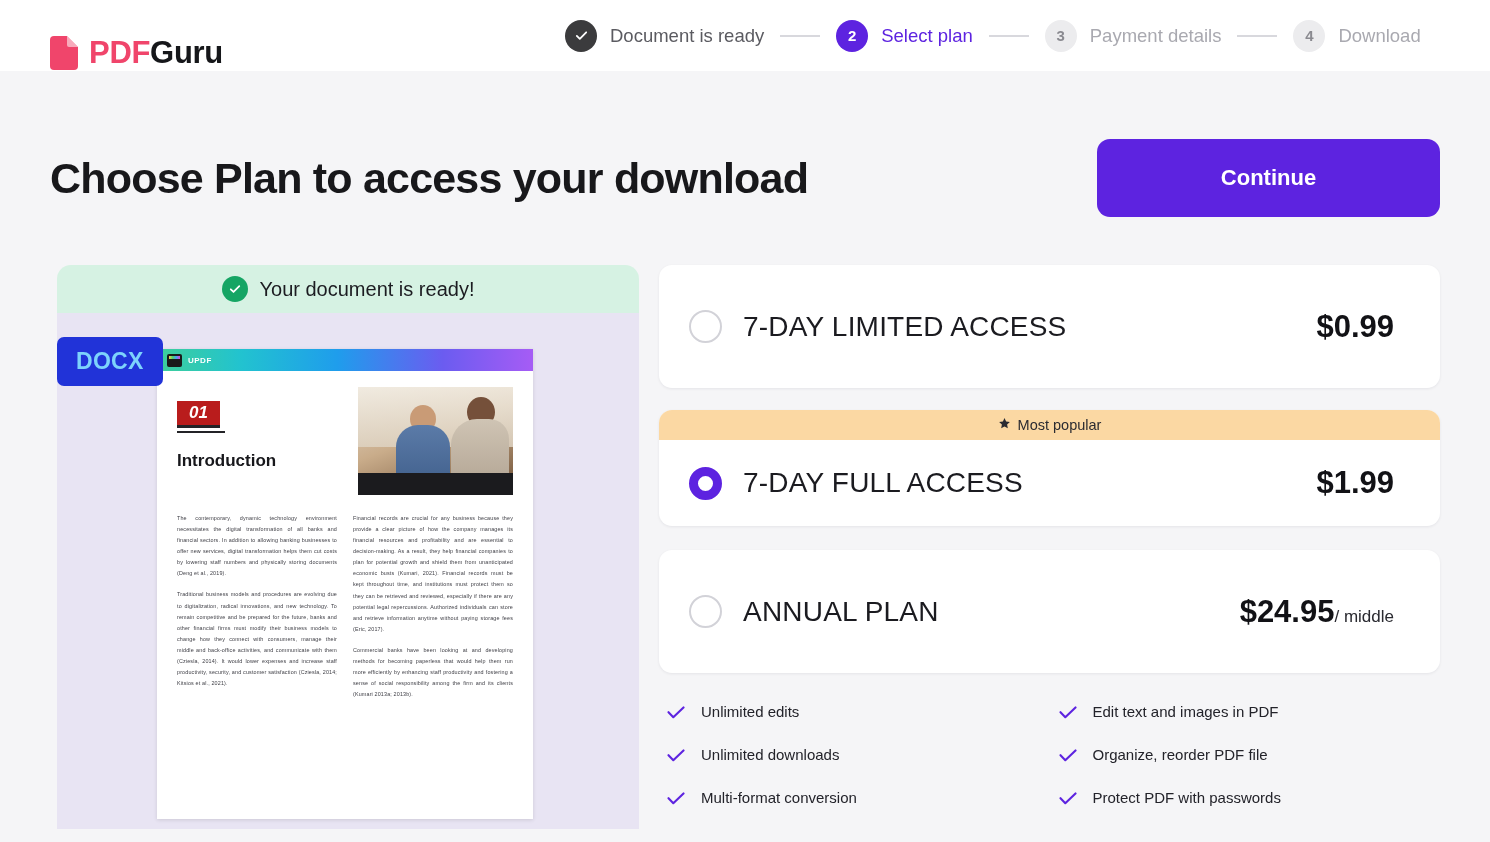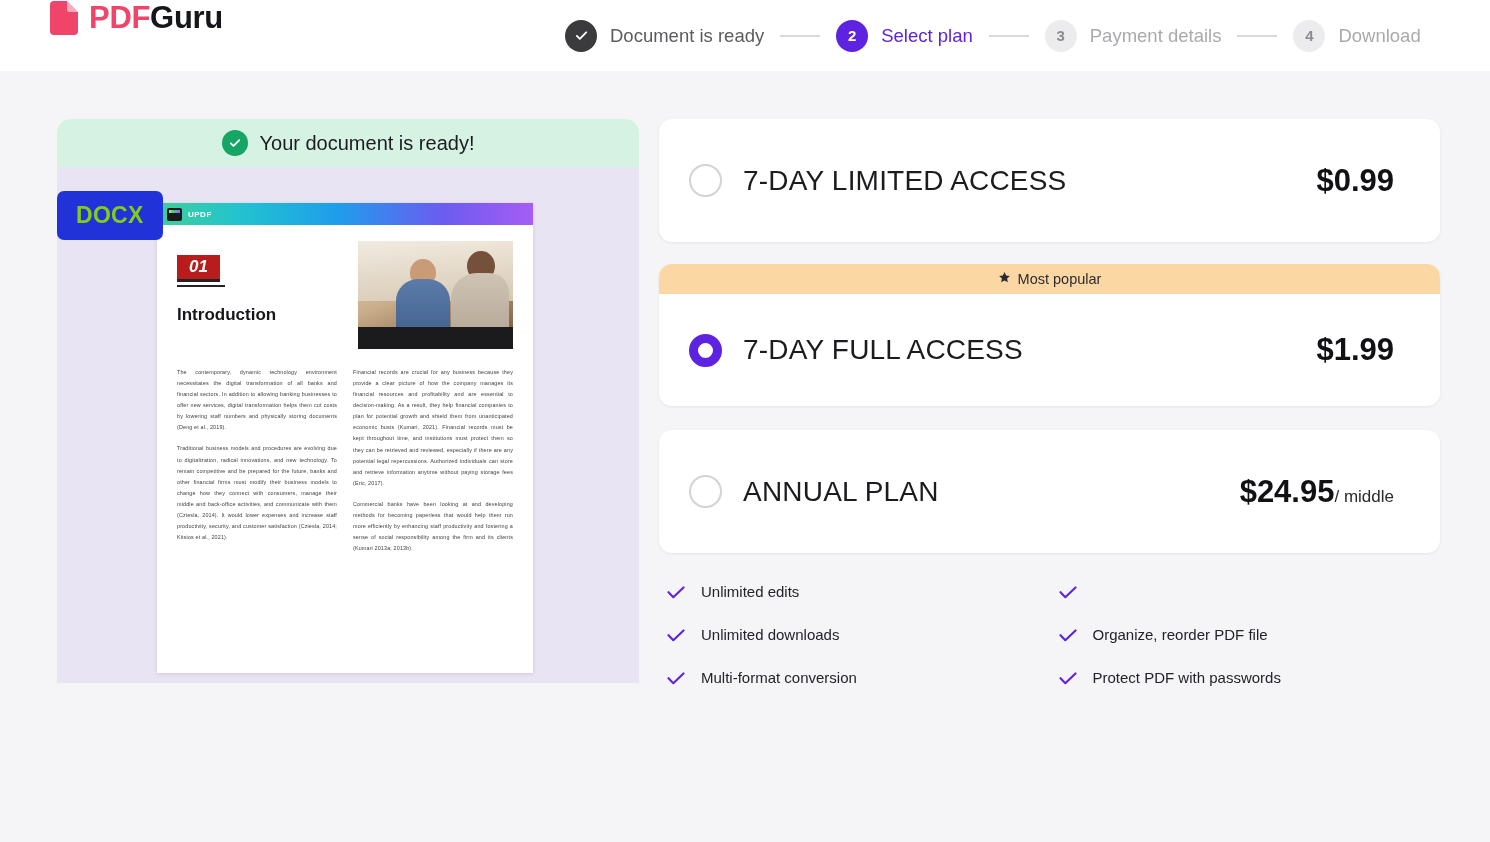--- a/index.html
+++ b/index.html
@@ -6,21 +6,21 @@
   html, body {
     width: 1490px; height: 842px;
     background: #f5f5f7;
     font-family: "Liberation Sans", sans-serif;
     overflow: hidden;
   }
 
   
   .header {
     height: 71px; background: #ffffff;
-    display: flex; align-items: flex-start;
+    display: flex; align-items: flex-end;
     position: relative;
   }
   .brand { display: flex; align-items: center; gap: 11px; margin-left: 50px; }
   .brand-mark {
     width: 28px; height: 34px; position: relative;
   }
   .brand-text { font-size: 31px; font-weight: 700; letter-spacing: -0.3px; }
   .brand-pdf { color: #f0456b; }
   .brand-guru { color: #16171a; }
 
@@ -100,21 +100,21 @@
     position: relative; overflow: hidden;
   }
   .updf-badge::before{
     content:""; position:absolute; left:2px; top:2px; width:11px; height:3px;
     background: linear-gradient(90deg,#f5d34a,#4ad36e,#4a9ef5,#e04ad3);
   }
   .updf-text { font-size: 8px; color: #fff; font-weight: 700; letter-spacing: .5px; }
 
   .docx-tag {
     position: absolute; left: 0px; top: 24px;
-    background: #2133d8; color: #84cc16;
+    background: #2133d8; color: #7dd3fc;
     font-size: 23px; font-weight: 700;
     padding: 11px 19px; border-radius: 7px; z-index: 5;
     letter-spacing: .3px;
   }
   .doc-body { padding: 16px 20px 0 20px; }
   .doc-head-row { display: flex; gap: 14px; align-items: flex-start; }
   .doc-head-left { flex: 1; padding-top: 14px; }
   .num-chip {
     display: inline-block; background: #b91c1c; color: #fff;
     font-size: 17px; font-style: italic; font-weight: 700;
@@ -165,21 +165,21 @@
   .plan-card {
     background: #fff; border-radius: 13px;
     box-shadow: 0 1px 3px rgba(20,20,40,.07);
     position: relative; overflow: hidden;
     cursor: pointer;
   }
   .plan-row {
     height: 123px; display: flex; align-items: center;
     padding: 0 46px 0 30px;
   }
-  .plan-row.with-banner { height: 112px; }
+  .plan-row.with-banner { height: 86px; }
   .radio {
     width: 33px; height: 33px; border-radius: 50%;
     border: 2px solid #d2d2d8; background: #fff;
     flex: 0 0 auto; margin-right: 21px;
   }
   .radio.selected {
     border: 9px solid #5d23e0; background: #fff;
   }
   .plan-name {
     font-size: 28px; color: #1b1b20; letter-spacing: .2px;
@@ -246,20 +246,24 @@
     <span class="step-sep"></span>
     <div class="step">
       <span class="step-circle idle">4</span>
       <span class="step-label idle">Download</span>
     </div>
   </div>
 </div>
 
 <div class="main">
 
+  <div class="title-row">
+    <h1 class="page-title">Choose Plan to access your download</h1>
+    <button class="continue-btn">Continue</button>
+  </div>
 
   <div class="content">
 
     <div class="doc-panel">
       <div class="doc-ready-bar">
         <span class="ready-circle">
           <svg width="14" height="14" viewBox="0 0 16 16">
               <path d="M3.2 8.3l3.1 3.1L12.9 4.8" stroke="#fff" stroke-width="2" fill="none" stroke-linecap="round" stroke-linejoin="round"></path>
             </svg>
         </span>
@@ -350,20 +354,21 @@
         <div class="feat">
           <span class="tick"><svg width="18" height="13" viewBox="0 0 18 13">
                 <path d="M1.5 6.2l4.8 5.0L16.5 1.4" stroke="#5d23e0" stroke-width="2.1" fill="none" stroke-linecap="round" stroke-linejoin="round"></path>
               </svg></span>
           <span class="feat-label">Unlimited edits</span>
         </div>
         <div class="feat">
           <span class="tick"><svg width="18" height="13" viewBox="0 0 18 13">
                 <path d="M1.5 6.2l4.8 5.0L16.5 1.4" stroke="#5d23e0" stroke-width="2.1" fill="none" stroke-linecap="round" stroke-linejoin="round"></path>
               </svg></span>
+          <span class="feat-label">Edit text and images in PDF</span>
         </div>
         <div class="feat">
           <span class="tick"><svg width="18" height="13" viewBox="0 0 18 13">
                 <path d="M1.5 6.2l4.8 5.0L16.5 1.4" stroke="#5d23e0" stroke-width="2.1" fill="none" stroke-linecap="round" stroke-linejoin="round"></path>
               </svg></span>
           <span class="feat-label">Unlimited downloads</span>
         </div>
         <div class="feat">
           <span class="tick"><svg width="18" height="13" viewBox="0 0 18 13">
                 <path d="M1.5 6.2l4.8 5.0L16.5 1.4" stroke="#5d23e0" stroke-width="2.1" fill="none" stroke-linecap="round" stroke-linejoin="round"></path>

